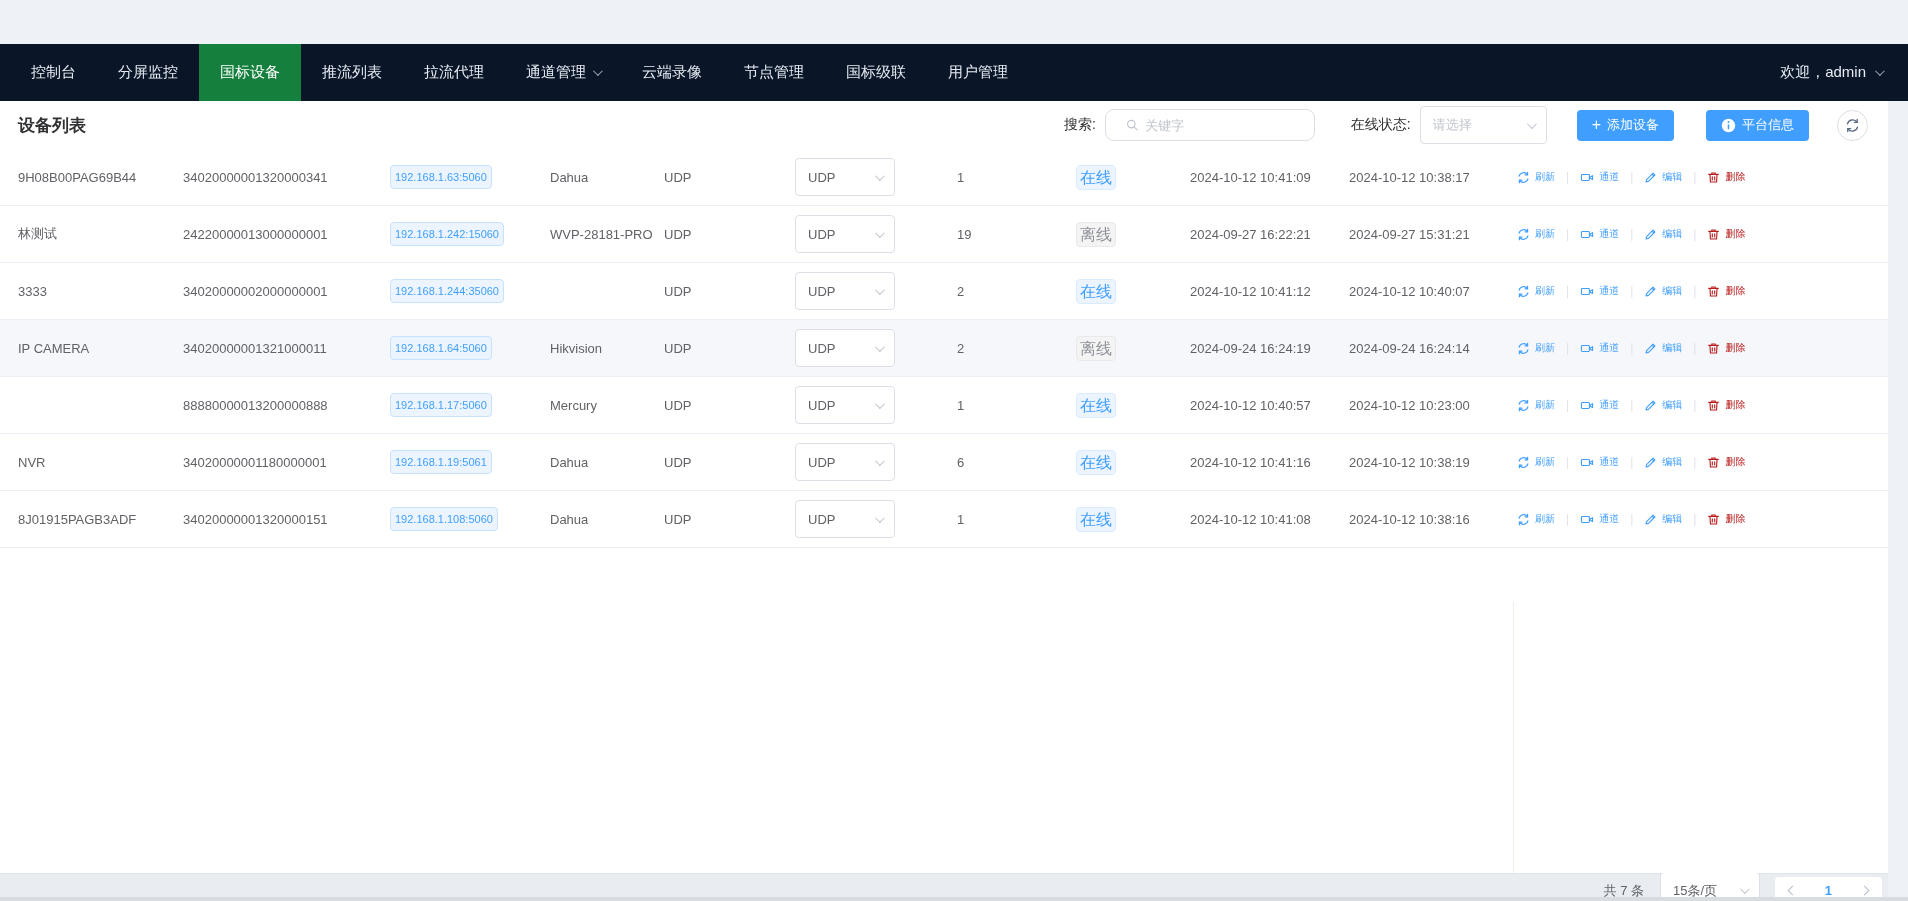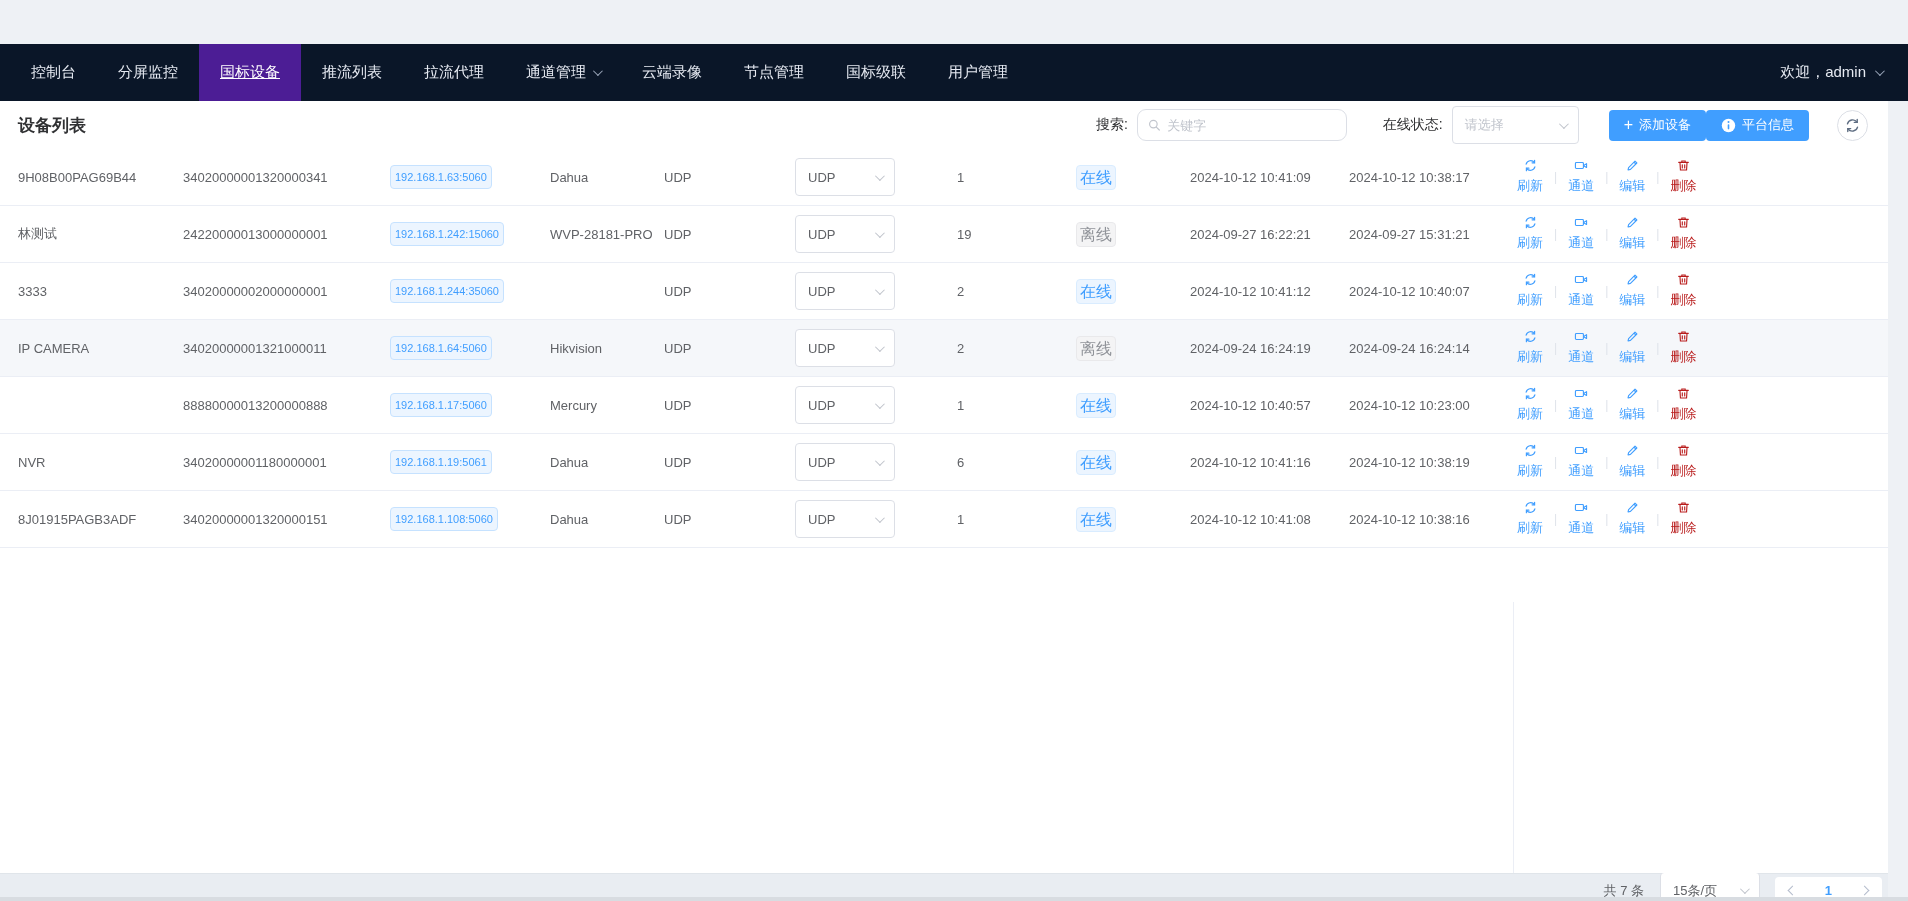--- a/index.html
+++ b/index.html
@@ -10,21 +10,21 @@
   }
   
   .topnav {
     width:1908px; height:57px; background:#0a1628;
     display:flex; align-items:stretch; padding-left:10px;margin-top:44px;
   }
   .nav-item {
     display:flex; align-items:center; gap:7px; padding:0 21px;
     color:#e6eaf2; font-size:15px; cursor:pointer; white-space:nowrap;
   }
-  .nav-item.active { background:#4c1d95; color:#fff;text-decoration:underline; }
+  .nav-item.active { background:#15803d; color:#fff; }
   .nav-spacer { flex:1; }
   .nav-welcome {
     display:flex; align-items:center; gap:9px; padding:0 26px 0 10px;
     color:#e6eaf2; font-size:15px; cursor:pointer;
   }
   .caret {
     display:inline-block; width:7px; height:7px;
     border-right:1.5px solid #9aa6ba; border-bottom:1.5px solid #9aa6ba;
     transform:rotate(45deg) translateY(-2px);
   }
@@ -32,42 +32,42 @@
   
   .content { width:1888px; height:772px; background:#fff; position:relative; }
   .toolbar {
     height:48px; display:flex; align-items:center; padding:0 20px 0 18px;
   }
   .page-title { font-size:17px; font-weight:bold; color:#303133; }
   .toolbar-right { margin-left:auto; display:flex; align-items:center; }
   .field-label { font-size:14px; color:#303133; margin-right:9px; white-space:nowrap; }
   .search-box {
     width:210px; height:32px; border:1px solid #dcdfe6; border-radius:9px;
-    display:flex; align-items:center; padding:0 10px; gap:7px; background:#fff;
+    display:flex; align-items:center; padding:0 20px; gap:7px; background:#fff;
   }
   .search-box input {
     border:none; outline:none; width:100%; font-size:13px; color:#606266;
     font-family:inherit; background:transparent;
   }
   .search-box input::placeholder { color:#c0c4cc; }
   .status-label { margin-left:36px; }
   .select {
     height:32px; border:1px solid #dcdfe6; border-radius:4px; background:#fff;
     display:flex; align-items:center; justify-content:space-between;
     padding:18px 12px; cursor:pointer;
   }
   .select .sel-text { font-size:13px; color:#c0c4cc; }
   .status-select { width:127px; }
   .btn {
     height:31px; border:none; border-radius:4px; background:#409eff; color:#fff;
     font-size:13px; display:inline-flex; align-items:center; gap:6px;
     padding:0 15px; cursor:pointer; font-family:inherit; white-space:nowrap;
   }
   .btn-add { margin-left:30px; }
-  .btn-platform { }
+  .btn-platform { margin-left:32px; }
   .plus-glyph { font-size:16px; font-weight:400; line-height:1; }
   .circle-btn {
     margin-left:28px; width:31px; height:31px; border-radius:50%;
     border:1px solid #dcdfe6; background:#fff; color:#5e6d82;
     display:flex; align-items:center; justify-content:center; cursor:pointer;
   }
   
   .table { --cols:165px 207px 160px 114px 131px 162px 119px 114px 159px 168px 1fr; }
   .thead, .trow {
     display:grid; grid-template-columns:var(--cols);
@@ -88,21 +88,21 @@
   .row-select { width:100px; height:28px; }
   .row-select .sel-text { color:#606266; }
   .badge {
     display:inline-block; padding:3px 3px; border-radius:4px; font-size:16px; line-height:17px;font-family:Liberation Serif, serif;
   }
   .badge.online { background:#ecf5ff; border:1px solid #d9ecff; color:#409eff; }
   .badge.offline { background:#f4f4f5; border:1px solid #e9e9eb; color:#909399; }
   .actions { display:flex; align-items:center; }
   .act {
     display:inline-flex; align-items:center; gap:5px; cursor:pointer;
-    font-size:13px; text-decoration:none;flex-direction:column;
+    font-size:10px; text-decoration:none;
   }
   .act.blue { color:#409eff; }
   .act.red { color:#b91c1c; }
   .act svg { flex:none; }
   .sep { color:#dfe4ea; margin:0 11px; font-size:12px; }
   .fixed-col-line {
     position:absolute; left:1513px; top:501px; width:1px; height:271px; background:#ebeef5;
   }
   
   .pagination-bar {

